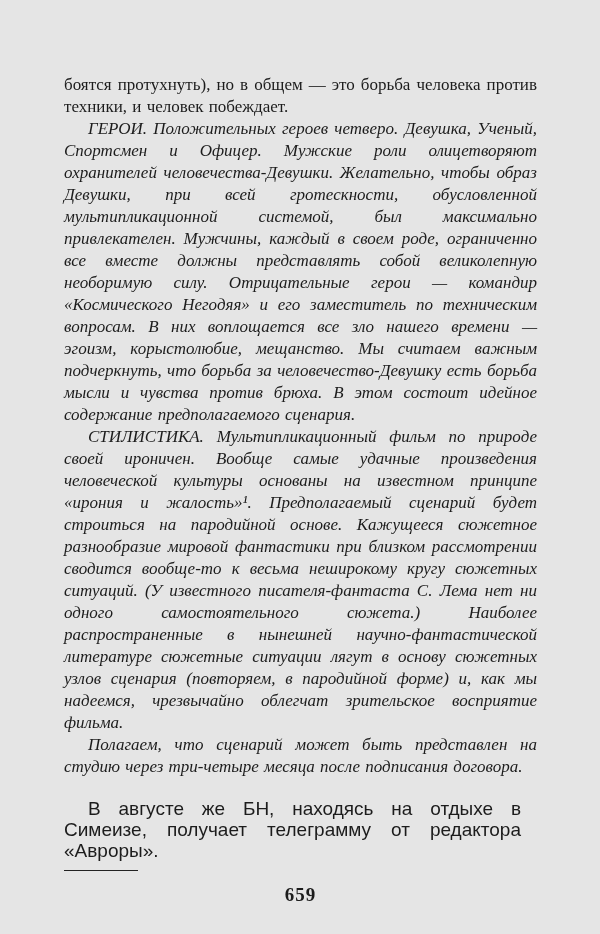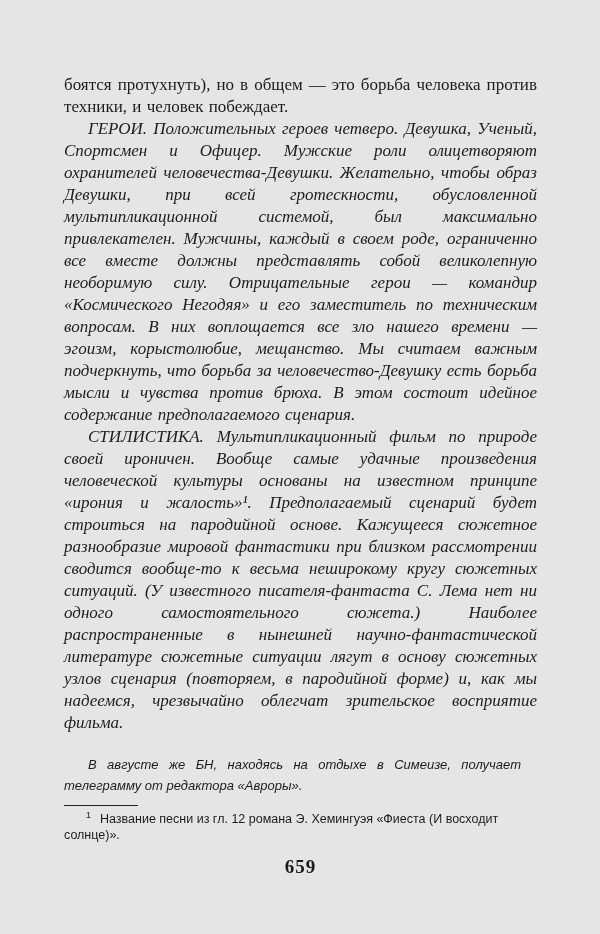--- a/index.html
+++ b/index.html
@@ -29,25 +29,24 @@
     text-align: justify;
     word-spacing: 1px;
   }
   .indent {
     text-indent: 24px;
     font-style: italic;
   }
   .comment {
     margin: 20px 16px 0 0;
     font-family: "Liberation Sans", sans-serif;
-    font-size: 13px;
+    font-size: 19px;
     line-height: 21px;
     text-align: justify;
     text-indent: 24px;
-    font-style: italic;
   }
   .footnote-sep {
     width: 74px;
     height: 0;
     border-top: 1.5px solid #222222;
     margin-top: 9px;
   }
   .footnote {
     margin: 5px 0 0 0;
     font-family: "Liberation Sans", sans-serif;
@@ -75,23 +74,23 @@
 <div class="page">
   <main class="text-block">
 
     <p class="body-par">боятся протухнуть), но в общем — это борьба человека против техники, и человек побеждает.</p>
 
     <p class="body-par indent">ГЕРОИ. Положительных героев четверо. Девушка, Ученый, Спортсмен и Офицер. Мужские роли олицетворяют охранителей человечества-Девушки. Желательно, чтобы образ Девушки, при всей гротескности, обусловленной мультипликационной системой, был максимально привлекателен. Мужчины, каждый в своем роде, ограниченно все вместе должны представлять собой великолепную необоримую силу. Отрицательные герои — командир «Космического Негодяя» и его заместитель по техническим вопросам. В них воплощается все зло нашего времени — эгоизм, корыстолюбие, мещанство. Мы считаем важным подчеркнуть, что борьба за человечество-Девушку есть борьба мысли и чувства против брюха. В этом состоит идейное содержание предполагаемого сценария.</p>
 
     <p class="body-par indent">СТИЛИСТИКА. Мультипликационный фильм по природе своей ироничен. Вообще самые удачные произведения человеческой культуры основаны на известном принципе «ирония и жалость»¹. Предполагаемый сценарий будет строиться на пародийной основе. Кажущееся сюжетное разнообразие мировой фантастики при близком рассмотрении сводится вообще-то к весьма неширокому кругу сюжетных ситуаций. (У известного писателя-фантаста С. Лема нет ни одного самостоятельного сюжета.) Наиболее распространенные в нынешней научно-фантастической литературе сюжетные ситуации лягут в основу сюжетных узлов сценария (повторяем, в пародийной форме) и, как мы надеемся, чрезвычайно облегчат зрительское восприятие фильма.</p>
 
 
+    <p class="body-par indent">Полагаем, что сценарий может быть представлен на студию через три-четыре месяца после подписания договора.</p>
 
     <p class="comment">В августе же БН, находясь на отдыхе в Симеизе, получает телеграмму от редактора «Авроры».</p>
 
     <div class="footnote-sep"></div>
 
-    <p class="footnote"><sup>1</sup><span>Название песни из гл. 12 романа Э. Хемингуэя «Фиеста (И восходит солнце)».</span></p>
 
     <div class="page-number">659</div>
 
   </main>
 </div>
 
 </body></html>

